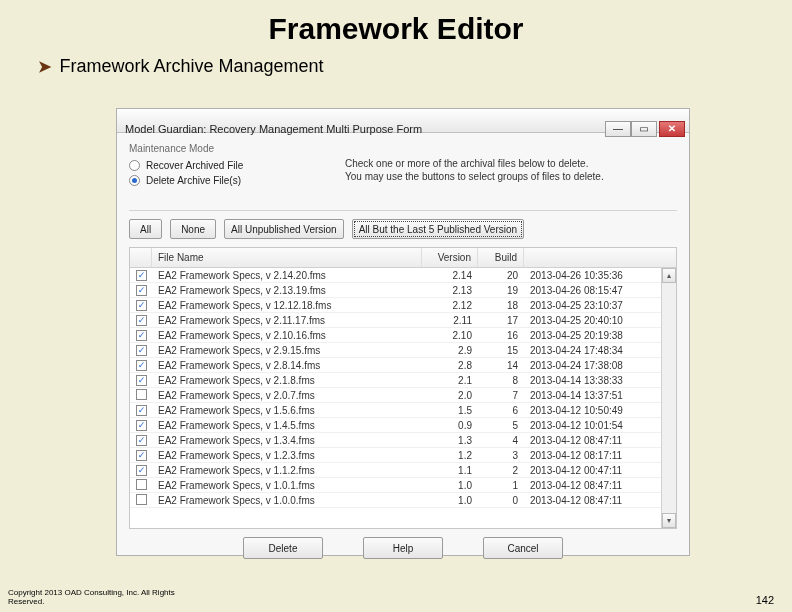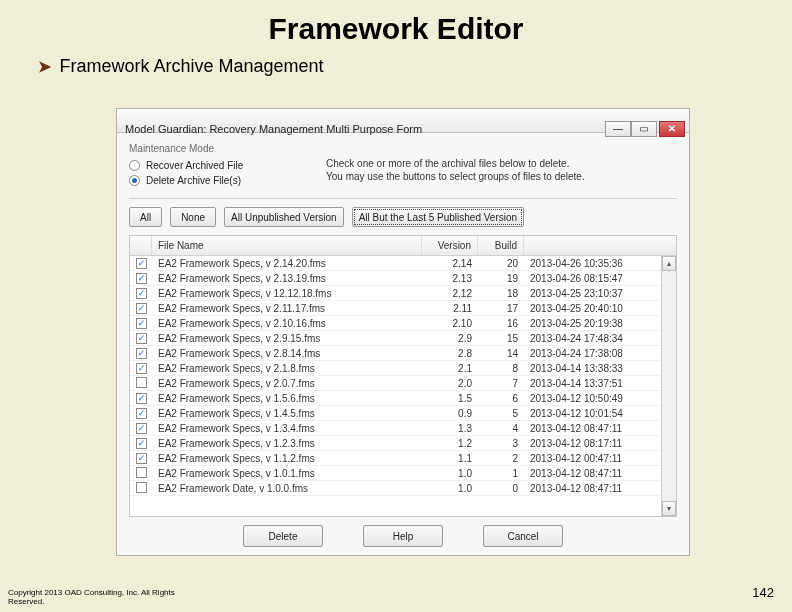--- a/index.html
+++ b/index.html
@@ -9,21 +9,21 @@
   .bullet-arrow{color:#6b3410;font-size:16px;margin-right:8px;font-weight:bold}
   .bullet-text{font-size:18px;color:#000}
   .window{position:absolute;left:116px;top:108px;width:574px;height:448px;background:#f7f7f7;border:1px solid #b0b0b0;font-family:Tahoma,Verdana,Arial,sans-serif;font-size:10px;color:#222}
   .titlebar{height:24px;background:linear-gradient(#fefefe,#e8e8e8);border-bottom:1px solid #c0c0c0;display:flex;align-items:center;padding:16px 4px 0 8px}
   .titlebar-text{flex:1;font-size:11px;color:#222}
   .winbtns{display:flex;gap:0}
   .winbtn{width:26px;height:16px;border:1px solid #9a9a9a;display:flex;align-items:center;justify-content:center;font-size:10px;background:linear-gradient(#fbfbfb,#e4e4e4)}
   .winbtn.close{background:linear-gradient(#e57676,#c73a3a);color:#fff;border-color:#a02828;font-weight:bold;margin-left:2px}
   .winbody{padding:10px 12px 8px}
   .section-title{font-size:10px;color:#6b6b6b;margin-bottom:4px}
-  .mode-block{display:flex;gap:17px;margin-bottom:8px}
+  .mode-block{display:flex;gap:36px;margin-bottom:20px}
   .mode-left{width:180px}
   .radio-row{display:flex;align-items:center;gap:6px;margin:2px 0 4px}
   .radio{width:11px;height:11px;border:1px solid #888;border-radius:50%;display:inline-flex;align-items:center;justify-content:center;background:#fff}
   .radio.sel::after{content:"";width:5px;height:5px;background:#2a6ad0;border-radius:50%}
   .instr{font-size:10px;line-height:1.25;color:#333}
   .divider{border-top:1px solid #d4d4d4;margin:6px 0 8px}
   .sel-btns{display:flex;gap:8px;margin-bottom:8px}
   .btn{height:20px;padding:0 10px;border:1px solid #9a9a9a;background:linear-gradient(#fbfbfb,#e6e6e6);border-radius:2px;font-size:10px;display:inline-flex;align-items:center;justify-content:center;color:#222;cursor:pointer}
   .btn.wide{padding:8px 6px}
   .btn.focused{outline:1px dotted #444;outline-offset:-3px}
@@ -40,21 +40,21 @@
   .td{padding:0 6px}
   .cb{width:11px;height:11px;border:1px solid #888;background:#fff;display:inline-flex;align-items:center;justify-content:center;font-size:9px;color:#2a6ad0;line-height:1}
   .cb.checked::after{content:"✓"}
   .scroll{position:absolute;right:0;top:20px;bottom:0;width:15px;background:#f0f0f0;border-left:1px solid #d0d0d0}
   .sarrow{height:15px;background:linear-gradient(#fbfbfb,#e4e4e4);border:1px solid #bcbcbc;display:flex;align-items:center;justify-content:center;font-size:8px;color:#555}
   .sarrow.up{position:absolute;top:0;left:0;right:0}
   .sarrow.dn{position:absolute;bottom:0;left:0;right:0}
   .action-btns{display:flex;justify-content:center;gap:40px}
   .btn.big{width:80px;height:22px}
   .copyright{position:absolute;left:8px;bottom:6px;font-size:8px;color:#000}
-  .pagenum{position:absolute;right:18px;bottom:12px;font-size:13px;color:#000}
+  .pagenum{position:absolute;right:18px;bottom:6px;font-size:11px;color:#000}
 </style>
 </head>
 <body>
 
 <div class="slide-title">Framework Editor</div>
 <div class="bullet-row">
   <span class="bullet-arrow">➤</span>
   <span class="bullet-text">Framework Archive Management</span>
 </div>
 
@@ -201,21 +201,21 @@
           </div>
           <div class="trow">
             <div class="td col-cb"><span class="cb"></span></div>
             <div class="td col-name">EA2 Framework Specs, v 1.0.1.fms</div>
             <div class="td col-ver" style="text-align:right">1.0</div>
             <div class="td col-build" style="text-align:right">1</div>
             <div class="td col-date">2013-04-12 08:47:11</div>
           </div>
           <div class="trow">
             <div class="td col-cb"><span class="cb"></span></div>
-            <div class="td col-name">EA2 Framework Date, v 1.0.0.fms</div>
+            <div class="td col-name">EA2 Framework Specs, v 1.0.0.fms</div>
             <div class="td col-ver" style="text-align:right">1.0</div>
             <div class="td col-build" style="text-align:right">0</div>
             <div class="td col-date">2013-04-12 08:47:11</div>
           </div>
         </div>
       <div class="scroll">
         <div class="sarrow up">▴</div>
         <div class="sarrow dn">▾</div>
       </div>
     </div>

